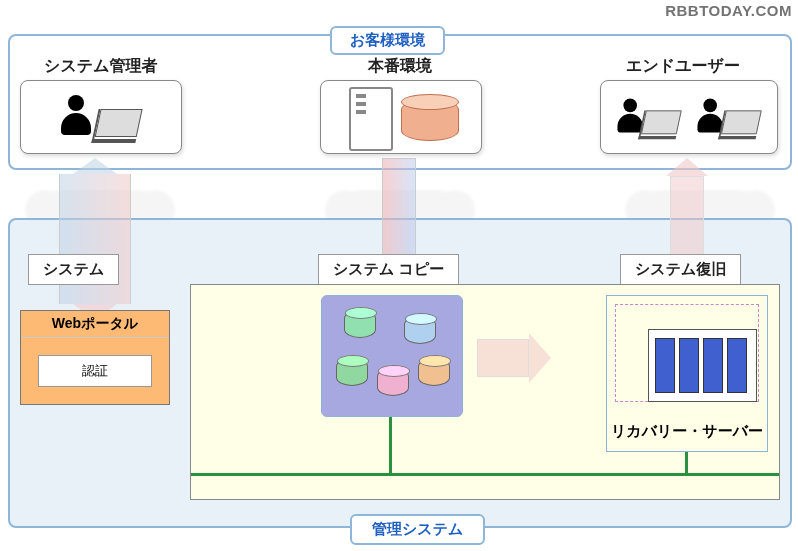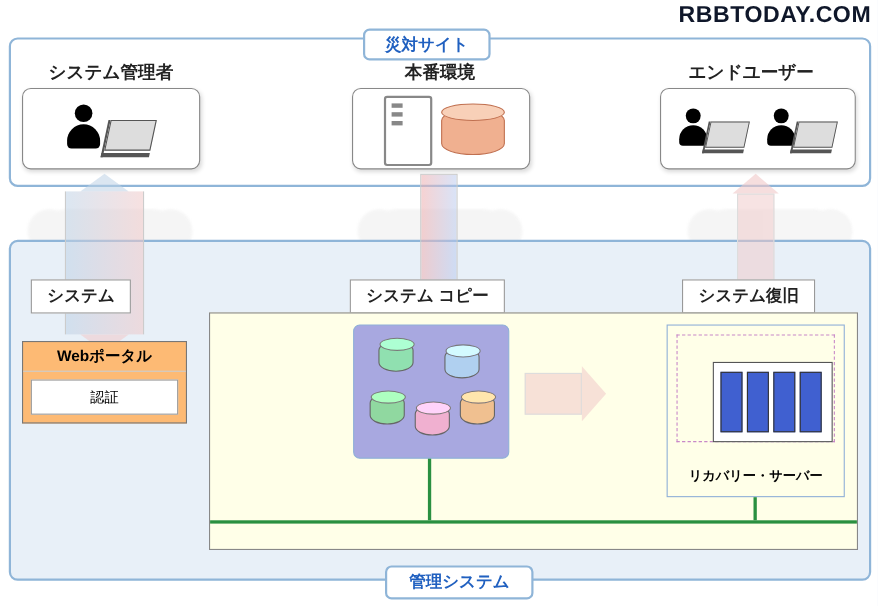--- a/index.html
+++ b/index.html
@@ -1,16 +1,16 @@
 <!DOCTYPE html>
 <html><head>
 <meta charset="utf-8">
 <style>
 body { margin: 0; padding: 0; font-family: "MS PGothic", "Hiragino Sans", sans-serif; background: #fff; width: 798px; height: 551px; position: relative; }
-.watermark { position: absolute; top: 2px; right: 6px; color: #0f172a; font-size: 21px; font-weight: bold; letter-spacing: 0.5px; }
+.watermark { position: absolute; top: 2px; right: 6px; color: #737373; font-size: 15px; font-weight: bold; letter-spacing: 0.5px; }
 .outer-top { position: absolute; left: 8px; top: 34px; width: 780px; height: 132px; border: 2px solid #8fb5d8; border-radius: 8px; background: #fff; }
 .customer-env-tab { position: absolute; left: 330px; top: 26px; background: #fff; border: 2px solid #8fb5d8; border-radius: 6px; padding: 3px 18px; color: #2060c0; font-weight: bold; font-size: 15px; z-index: 5; }
 .title { position: absolute; font-weight: bold; font-size: 16px; color: #222; }
 .card { position: absolute; background: #fff; border: 1px solid #888; border-radius: 8px; box-shadow: 1px 2px 4px rgba(0,0,0,0.15); }
 .cloud { position: absolute; width: 120px; height: 40px; background: #f2f2f2; border-radius: 50px; filter: blur(1px); opacity: 0.7; }
 .cloud:before, .cloud:after { content: ""; position: absolute; background: #f2f2f2; border-radius: 50%; }
 .cloud:before { width: 40px; height: 40px; left: -15px; top: 0; }
 .cloud:after { width: 40px; height: 40px; right: -15px; top: 0; }
 .outer-bottom { position: absolute; left: 8px; top: 218px; width: 780px; height: 306px; border: 2px solid #8fb5d8; border-radius: 8px; background: #e8f0f8; }
 .dr-site-tab { position: absolute; left: 350px; top: 514px; background: #fff; border: 2px solid #8fb5d8; border-radius: 6px; padding: 4px 20px; color: #2060c0; font-weight: bold; font-size: 15px; z-index: 5; }
@@ -23,50 +23,50 @@
 .arrow-bidir .shaft { width: 70px; margin: 0 auto; background: linear-gradient(to right, rgba(190,210,230,0.55), rgba(240,200,200,0.55)); border-left: 1px solid #ccc; border-right: 1px solid #ccc; }
 .arrow-bidir .head-down { width: 0; height: 0; border-left: 22px solid transparent; border-right: 22px solid transparent; border-top: 16px solid rgba(240,200,200,0.55); margin: 0 auto; }
 .arrow-up { position: absolute; width: 42px; }
 .arrow-up .head { width: 0; height: 0; border-left: 21px solid transparent; border-right: 21px solid transparent; border-bottom: 18px solid rgba(240,200,200,0.6); margin: 0 auto; }
 .arrow-up .shaft { width: 32px; margin: 0 auto; background: rgba(240,200,200,0.5); border: 1px solid #ddd; }
 .arrow-right { position: absolute; height: 50px; display: flex; align-items: center; }
 .arrow-right .shaft { height: 36px; width: 50px; background: rgba(240,200,200,0.55); border: 1px solid #ddd; }
 .arrow-right .head { width: 0; height: 0; border-top: 25px solid transparent; border-bottom: 25px solid transparent; border-left: 22px solid rgba(240,200,200,0.55); }
 .portal-box { position: absolute; left: 20px; top: 310px; width: 148px; border: 1px solid #777; background: #fdba74; }
 .portal-header { font-weight: bold; font-size: 14px; text-align: center; padding: 4px; border-bottom: 1px solid #ccc; }
-.portal-item { font-size: 13px; padding: 6px 4px; border: 1px solid #999; margin: 7px; text-align: center; background: #fff; }
+.portal-item { font-size: 13px; padding: 6px 4px; border: 1px solid #999; margin: 17px; text-align: center; background: #fff; }
 .vsr-box { position: absolute; left: 190px; top: 284px; width: 588px; height: 214px; border: 1px solid #888; background: #ffffe8; }
 .vsr-label { position: absolute; left: 0; right: 0; bottom: 8px; text-align: center; font-weight: bold; font-size: 15px; }
 .copy-box { position: absolute; left: 130px; top: 10px; width: 140px; height: 120px; border: 1px solid #8fb0d8; background: #a8a8e0; border-radius: 6px; }
 .cyl { position: absolute; width: 30px; height: 26px; border-radius: 50% / 30%; border: 1px solid #666; }
 .cyl:before { content: ""; position: absolute; top: -4px; left: 0; width: 100%; height: 10px; border-radius: 50%; border: 1px solid #666; background: inherit; filter: brightness(1.2); }
 .recovery-box { position: absolute; left: 415px; top: 10px; width: 160px; height: 155px; border: 1px solid #8fb0d8; background: #ffffe8; text-align: center; }
 .recovery-dashed { position: absolute; left: 8px; top: 8px; right: 8px; height: 96px; border: 1px dashed #c888c8; }
 .rack { position: absolute; left: 32px; top: 24px; width: 95px; height: 55px; border: 1px solid #555; background: #fff; display: flex; gap: 4px; padding: 8px 6px; }
 .blade { width: 18px; background: #4060d0; border: 1px solid #333; }
-.recovery-label { position: absolute; left: 0; right: 0; bottom: 10px; font-weight: bold; font-size: 12px; }
+.recovery-label { position: absolute; left: 0; right: 0; bottom: 10px; font-weight: bold; font-size: 15px; }
 .admin-icon { position: absolute; width: 90px; height: 55px; }
 .person { position: absolute; width: 34px; height: 40px; }
 .person .head { width: 16px; height: 16px; background: #000; border-radius: 50%; margin: 0 auto; }
 .person .body { width: 30px; height: 22px; background: #000; border-radius: 15px 15px 4px 4px; margin: 2px auto 0; }
 .laptop { position: absolute; width: 42px; height: 30px; border-left: 2px solid #555; border-bottom: 4px solid #555; transform: skewX(-12deg); }
 .laptop:before { content:""; position:absolute; left:0; top:0; width: 40px; height: 26px; background: #ddd; border: 1px solid #555; }
 .server-icon { position: absolute; width: 40px; height: 60px; background: #fff; border: 2px solid #888; border-radius: 3px; }
 .server-icon:before { content:""; position:absolute; top:5px; left:5px; width: 10px; height: 4px; background:#888; box-shadow: 0 8px 0 #888, 0 16px 0 #888; }
 .db-cyl { position: absolute; width: 56px; height: 40px; background: #f0b090; border: 1px solid #c07050; border-radius: 50% / 25%; }
 .db-cyl:before { content:""; position:absolute; top:-6px; left:-1px; width: 56px; height: 14px; border: 1px solid #c07050; border-radius: 50%; background: #f8d0b8; }
 .green-line { position: absolute; background: #2a9040; }
 </style>
 </head>
 <body>
 
 <div class="watermark">RBBTODAY.COM</div>
 
 <div class="outer-top"></div>
-<div class="customer-env-tab">災対サイト</div>
+<div class="customer-env-tab">お客様環境</div>
 
 <div class="title" style="left:44px; top:56px;">システム管理者</div>
 <div class="title" style="left:368px; top:56px;">本番環境</div>
 <div class="title" style="left:626px; top:56px;">エンドユーザー</div>
 
 <div class="card" style="left:20px; top:80px; width:160px; height:72px;">
   <div class="admin-icon" style="left:38px; top:10px;">
     <div class="person" style="left:0; top:4px;">
         <div class="head"></div>
         <div class="body"></div>

